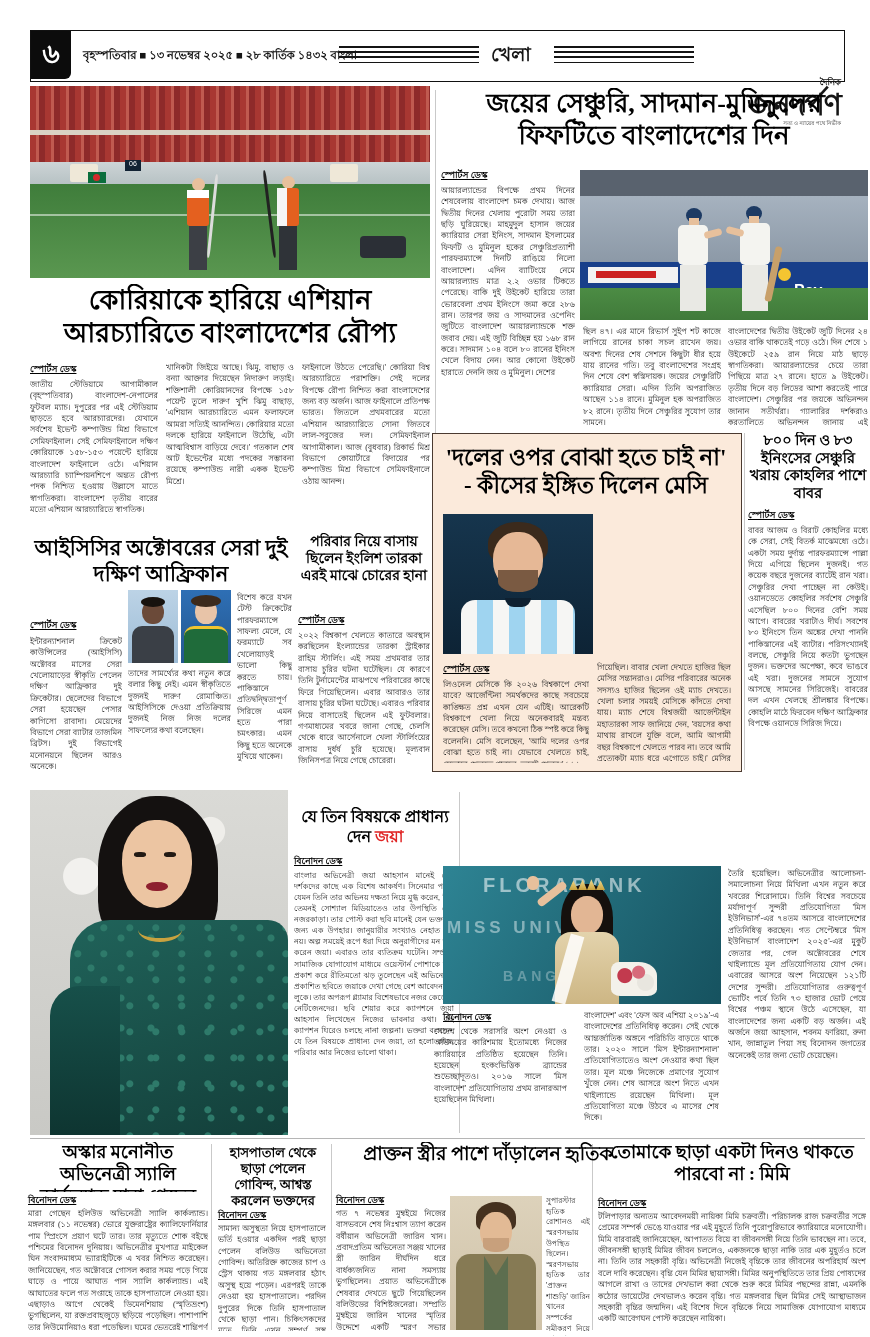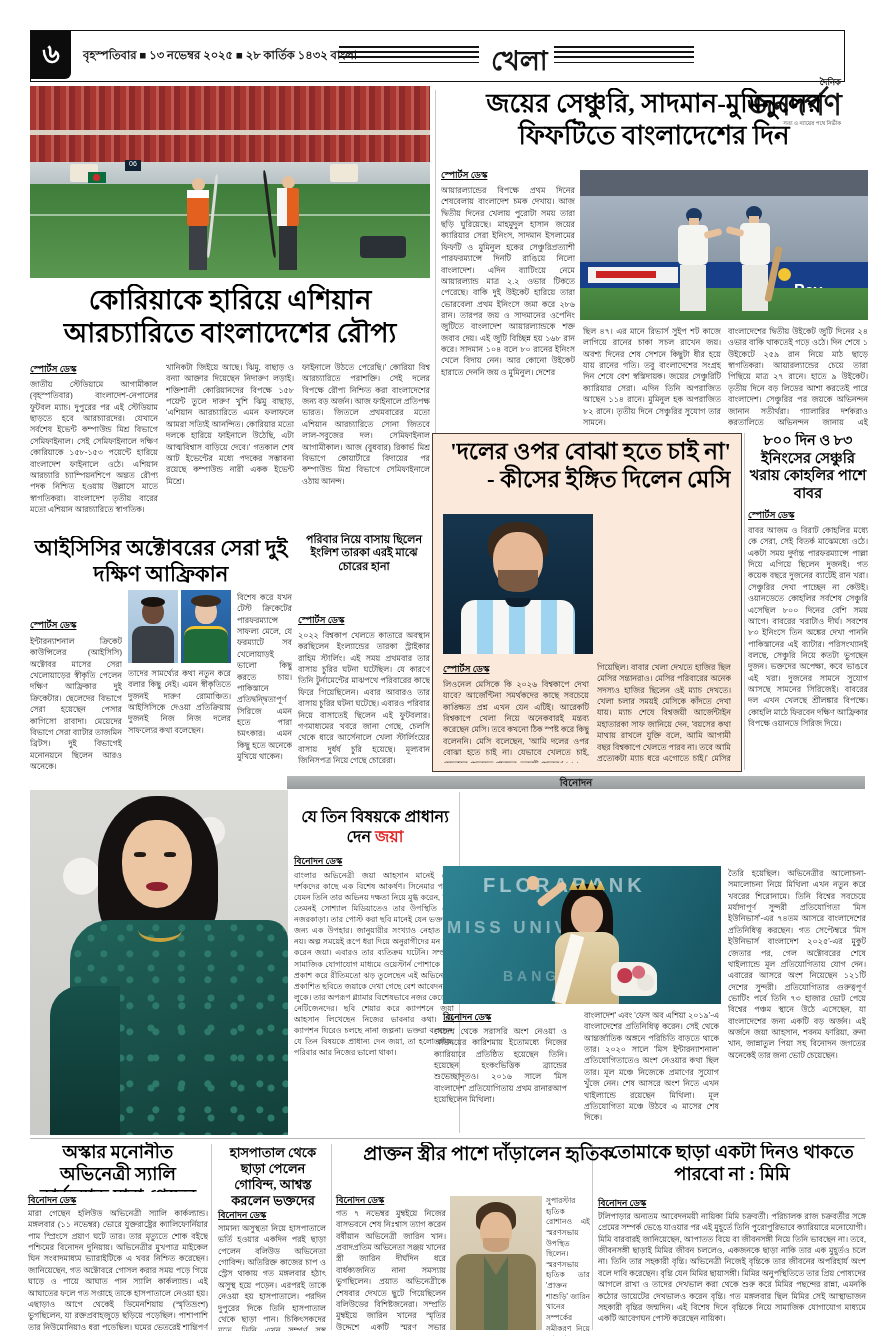--- a/index.html
+++ b/index.html
@@ -28,21 +28,21 @@
 <body>
 
 <div id="page">
 
   <div id="header-box" class="abs" style="left:30px;top:30px;width:813px;height:50px;">
     <div id="page-num" class="abs" style="left:0;top:0;width:40px;height:48px;">
       <span>৬</span>
     </div>
     <div class="abs" style="left:52px;top:16px;font-size:11.5px;font-weight:700;">বৃহস্পতিবার ■ ১৩ নভেম্বর ২০২৫ ■ ২৮ কার্তিক ১৪৩২ বাংলা</div>
     <div class="abs rule-lines" style="left:308px;top:15px;width:140px;height:19px;"></div>
-    <div class="abs" style="left:460px;top:9px;font-size:27px;font-weight:700;">খেলা</div>
+    <div class="abs" style="left:460px;top:9px;font-size:19px;font-weight:700;">খেলা</div>
     <div class="abs rule-lines" style="left:523px;top:15px;width:140px;height:19px;"></div>
     <div class="abs" style="left:672px;top:1px;width:138px;text-align:right;">
       <div style="font-size:8.5px;font-weight:700;margin-top:44px;">দৈনিক</div>
       <div id="masthead-main">জনদর্পণ</div>
       <div style="font-size:5.5px;color:#333;">সত্য ও ন্যায়ের পথে নির্ভীক</div>
     </div>
   </div>
 
   <div class="abs photo" style="left:30px;top:86px;width:400px;height:192px;background:#7fa06d;">
     <div class="abs" style="left:0;top:0;width:400px;height:76px;background:repeating-linear-gradient(90deg,#a83732 0 6px,#c05a50 6px 9px,#8e2a2a 9px 15px);"></div>
@@ -91,21 +91,21 @@
     <div class="abs" style="left:4px;top:36px;width:42px;height:37px;border-radius:10px 10px 0 0;background:#3a3f46;"></div>
   </div>
   <div class="abs photo" style="left:181px;top:590px;width:50px;height:73px;background:linear-gradient(#2e6fb5,#24578f);">
     <div class="abs" style="left:14px;top:9px;width:22px;height:25px;border-radius:50% 50% 46% 46%;background:#e8c4a8;"></div>
     <div class="abs" style="left:10px;top:5px;width:30px;height:12px;border-radius:50%;background:#3c2a1c;"></div>
     <div class="abs" style="left:3px;top:36px;width:44px;height:37px;border-radius:10px 10px 0 0;background:#1f6b3a;border-top:3px solid #f2c530;"></div>
   </div>
   <div class="abs body-col" style="left:237px;top:592px;width:55px;height:180px;">বিশেষ করে যখন টেস্ট ক্রিকেটের পারফরম্যান্সে সাফল্য মেলে, যে ফরম্যাটে সব খেলোয়াড়ই ভালো কিছু করতে চায়। পাকিস্তানে প্রতিদ্বন্দ্বিতাপূর্ণ সিরিজে এমন হতে পারা চমৎকার। এমন কিছু হতে অনেকে মুখিয়ে থাকেন।</div>
   <div class="abs body-col" style="left:128px;top:668px;width:103px;height:104px;">তাদের সামর্থ্যের কথা নতুন করে বলার কিছু নেই। এমন স্বীকৃতিতে দুজনই দারুণ রোমাঞ্চিত। আইসিসিকে দেওয়া প্রতিক্রিয়ায় দুজনই নিজ নিজ দলের সাফল্যের কথা বলেছেন।</div>
 
-  <div class="abs headline" style="left:298px;top:533px;width:132px;height:76px;font-size:11px;">পরিবার নিয়ে বাসায় ছিলেন ইংলিশ তারকা এরই মাঝে চোরের হানা</div>
+  <div class="abs headline" style="left:298px;top:533px;width:132px;height:76px;font-size:14px;">পরিবার নিয়ে বাসায় ছিলেন ইংলিশ তারকা এরই মাঝে চোরের হানা</div>
   <div class="abs byline" style="left:298px;top:613px;">স্পোর্টস ডেস্ক</div>
   <div class="abs body-col" style="left:298px;top:630px;width:132px;height:142px;">২০২২ বিশ্বকাপ খেলতে কাতারে অবস্থান করছিলেন ইংল্যান্ডের তারকা স্ট্রাইকার রাহিম স্টার্লিং। এই সময় প্রথমবার তার বাসায় চুরির ঘটনা ঘটেছিল। যে কারণে তিনি টুর্নামেন্টের মাঝপথে পরিবারের কাছে ফিরে গিয়েছিলেন। এবার আবারও তার বাসায় চুরির ঘটনা ঘটেছে। এবারও পরিবার নিয়ে বাসাতেই ছিলেন এই ফুটবলার। গণমাধ্যমের খবরে জানা গেছে, চেলসি থেকে ধারে আর্সেনালে খেলা স্টার্লিংয়ের বাসায় দুর্ধর্ষ চুরি হয়েছে। মূল্যবান জিনিসপত্র নিয়ে গেছে চোরেরা।</div>
 
   <div class="abs vrule" style="left:435px;top:90px;height:680px;"></div>
 
   <div class="abs headline" style="left:440px;top:88px;width:428px;height:76px;font-size:26px;">জয়ের সেঞ্চুরি, সাদমান-মুমিনুলের ফিফটিতে বাংলাদেশের দিন</div>
   <div class="abs byline" style="left:441px;top:168px;">স্পোর্টস ডেস্ক</div>
   <div class="abs body-col" style="left:441px;top:185px;width:134px;height:245px;">আয়ারল্যান্ডের বিপক্ষে প্রথম দিনের শেষবেলায় বাংলাদেশ চমক দেখায়। আজ দ্বিতীয় দিনের খেলায় পুরোটা সময় তারা ছড়ি ঘুরিয়েছে। মাহমুদুল হাসান জয়ের ক্যারিয়ার সেরা ইনিংস, সাদমান ইসলামের ফিফটি ও মুমিনুল হকের সেঞ্চুরিপ্রত্যাশী পারফরম্যান্সে দিনটি রাঙিয়ে নিলো বাংলাদেশ। এদিন ব্যাটিংয়ে নেমে আয়ারল্যান্ড মাত্র ২.২ ওভার টিকতে পেরেছে। বাকি দুই উইকেট হারিয়ে তারা ভোরবেলা প্রথম ইনিংসে জমা করে ২৮৬ রান। তারপর জয় ও সাদমানের ওপেনিং জুটিতে বাংলাদেশ আয়ারল্যান্ডকে শক্ত জবাব দেয়। এই জুটি বিচ্ছিন্ন হয় ১৬৮ রান করে। সাদমান ১০৪ বলে ৮০ রানের ইনিংস খেলে বিদায় নেন। আর কোনো উইকেট হারাতে দেননি জয় ও মুমিনুল। দেশের</div>
 
   <div class="abs photo" style="left:580px;top:170px;width:288px;height:150px;background:linear-gradient(#8d9aa8,#76listening8694);">
@@ -134,42 +134,39 @@
       <div class="abs fig-skin" style="left:-4px;top:22px;width:18px;height:7px;transform:rotate(14deg);border-radius:4px;"></div>
       <div class="abs" style="left:12px;top:59px;width:26px;height:46px;background:#e9e9e4;"></div>
       <div class="abs" style="left:40px;top:40px;width:7px;height:56px;background:#c8a06a;transform:rotate(12deg);border-radius:3px;"></div>
     </div>
   </div>
 
   <div class="abs body-col" style="left:583px;top:326px;width:138px;height:104px;">ছিল ৪৭। এর মানে রিভার্স সুইপ শট কাজে লাগিয়ে রানের চাকা সচল রাখেন জয়। অবশ্য দিনের শেষ সেশনে কিছুটা ধীর হয়ে যায় রানের গতি। তবু বাংলাদেশের সংগ্রহ দিন শেষে বেশ স্বস্তিদায়ক। জয়ের সেঞ্চুরিটি ক্যারিয়ার সেরা। এদিন তিনি অপরাজিত আছেন ১১৪ রানে। মুমিনুল হক অপরাজিত ৮২ রানে। তৃতীয় দিনে সেঞ্চুরির সুযোগ তার সামনে।</div>
   <div class="abs body-col" style="left:728px;top:326px;width:140px;height:104px;">বাংলাদেশের দ্বিতীয় উইকেট জুটি দিনের ২৪ ওভার বাকি থাকতেই গড়ে ওঠে। দিন শেষে ১ উইকেটে ২৫৯ রান নিয়ে মাঠ ছাড়ে স্বাগতিকরা। আয়ারল্যান্ডের চেয়ে তারা পিছিয়ে মাত্র ২৭ রানে। হাতে ৯ উইকেট। তৃতীয় দিনে বড় লিডের আশা করতেই পারে বাংলাদেশ। সেঞ্চুরির পর জয়কে অভিনন্দন জানান সতীর্থরা। গ্যালারির দর্শকরাও করতালিতে অভিনন্দন জানায় এই ওপেনারকে।</div>
 
   <div id="messi-box" class="abs" style="left:432px;top:433px;width:308px;height:337px;">
-    <div class="abs headline" style="left:8px;top:4px;width:290px;height:64px;font-size:23px;text-align:right;">'দলের ওপর বোঝা হতে চাই না' - কীসের ইঙ্গিত দিলেন মেসি</div>
+    <div class="abs headline" style="left:8px;top:10px;width:290px;height:64px;font-size:23px;">'দলের ওপর বোঝা হতে চাই না' - কীসের ইঙ্গিত দিলেন মেসি</div>
 
     <div class="abs photo" style="left:10px;top:80px;width:150px;height:140px;background:linear-gradient(#16354d,#0d2335);">
       <div class="abs" style="left:45px;top:8px;width:60px;height:44px;border-radius:48% 48% 40% 40%;background:#3b2a1c;"></div>
       <div class="abs" style="left:50px;top:18px;width:50px;height:58px;border-radius:46% 46% 50% 50%;background:#e6b896;"></div>
       <div class="abs" style="left:55px;top:56px;width:40px;height:22px;border-radius:0 0 48% 48%;background:#7a5a42;"></div>
       <div class="abs" style="left:18px;top:86px;width:114px;height:54px;border-radius:14px 14px 0 0;background:repeating-linear-gradient(90deg,#f6f6f4 0 16px,#9fd4f0 16px 32px);"></div>
       <div class="abs" style="left:62px;top:84px;width:26px;height:9px;border-radius:0 0 12px 12px;background:#0e2030;"></div>
     </div>
     <div class="abs byline" style="left:10px;top:228px;">স্পোর্টস ডেস্ক</div>
     <div class="abs body-col" style="left:10px;top:245px;width:146px;height:84px;">লিওনেল মেসিকে কি ২০২৬ বিশ্বকাপে দেখা যাবে? আর্জেন্টিনা সমর্থকদের কাছে সবচেয়ে কাঙ্ক্ষিত প্রশ্ন এখন যেন এটিই। আরেকটি বিশ্বকাপে খেলা নিয়ে অনেকবারই মন্তব্য করেছেন মেসি। তবে কখনো ঠিক স্পষ্ট করে কিছু বলেননি। মেসি বলেছেন, 'আমি দলের ওপর বোঝা হতে চাই না। যেভাবে খেলতে চাই, সেভাবে খেলতে পারলে, তবেই খেলব।' ১৯২</div>
     <div class="abs body-col" style="left:164px;top:228px;width:134px;height:101px;">গিয়েছিল। বাবার খেলা দেখতে হাজির ছিল মেসির সন্তানরাও। মেসির পরিবারের অনেক সদস্যও হাজির ছিলেন ওই ম্যাচ দেখতে। খেলা চলার সময়ই মেসিকে কাঁদতে দেখা যায়। ম্যাচ শেষে বিশ্বজয়ী আর্জেন্টাইন মহাতারকা সাফ জানিয়ে দেন, 'বয়সের কথা মাথায় রাখলে যুক্তি বলে, আমি আগামী বছর বিশ্বকাপে খেলতে পারব না। তবে আমি প্রত্যেকটা ম্যাচ ধরে এগোতে চাই।' মেসির মুখে আবারও সেই সুর শোনা গেল।</div>
   </div>
 
   <div class="abs vrule" style="left:744px;top:433px;height:337px;"></div>
   <div class="abs headline" style="left:748px;top:432px;width:120px;height:72px;font-size:14.5px;">৮০০ দিন ও ৮৩ ইনিংসের সেঞ্চুরি খরায় কোহলির পাশে বাবর</div>
   <div class="abs byline" style="left:748px;top:508px;">স্পোর্টস ডেস্ক</div>
   <div class="abs body-col" style="left:748px;top:525px;width:120px;height:245px;">বাবর আজম ও বিরাট কোহলির মধ্যে কে সেরা, সেই বিতর্ক মাঝেমধ্যে ওঠে। একটা সময় দুর্দান্ত পারফরম্যান্সে পাল্লা দিয়ে এগিয়ে ছিলেন দুজনই। গত কয়েক বছরে দুজনের ব্যাটেই রান খরা। সেঞ্চুরির দেখা পাচ্ছেন না কেউই। ওয়ানডেতে কোহলির সর্বশেষ সেঞ্চুরি এসেছিল ৮০০ দিনের বেশি সময় আগে। বাবরের খরাটাও দীর্ঘ। সবশেষ ৮৩ ইনিংসে তিন অঙ্কের দেখা পাননি পাকিস্তানের এই ব্যাটার। পরিসংখ্যানই বলছে, সেঞ্চুরি নিয়ে কতটা ভুগছেন দুজন। ভক্তদের অপেক্ষা, কবে ভাঙবে এই খরা। দুজনের সামনে সুযোগ আসছে সামনের সিরিজেই। বাবরের দল এখন খেলছে শ্রীলঙ্কার বিপক্ষে। কোহলি মাঠে ফিরবেন দক্ষিণ আফ্রিকার বিপক্ষে ওয়ানডে সিরিজ দিয়ে।</div>
 
-  <div class="abs" style="left:287px;top:776px;width:578px;height:13px;background:linear-gradient(#b5b8b8,#9a9d9d);display:flex;align-items:center;justify-content:center;">
-    <span style="font-size:10px;font-weight:700;color:#111;line-height:1;">বিনোদন</span>
-  </div>
 
   <div class="abs photo" style="left:30px;top:790px;width:258px;height:345px;background:radial-gradient(circle at 20% 25%,#f2f1ee 0 18px,transparent 19px),radial-gradient(circle at 70% 12%,#efeeea 0 14px,transparent 15px),radial-gradient(circle at 85% 45%,#eceae6 0 16px,transparent 17px),linear-gradient(#dadad6,#c9c9c5);">
     <div class="abs" style="left:68px;top:6px;width:120px;height:150px;border-radius:48% 48% 30% 30%;background:#141110;"></div>
     <div class="abs" style="left:92px;top:30px;width:70px;height:88px;border-radius:48% 48% 52% 52%;background:#ecc5a2;"></div>
     <div class="abs" style="left:116px;top:92px;width:22px;height:9px;border-radius:46%;background:#8e1f2e;"></div>
     <div class="abs" style="left:104px;top:62px;width:12px;height:5px;border-radius:40%;background:#221a14;"></div>
     <div class="abs" style="left:134px;top:62px;width:12px;height:5px;border-radius:40%;background:#221a14;"></div>
     <div class="abs" style="left:40px;top:130px;width:218px;height:215px;border-radius:40px 20px 0 0;background:radial-gradient(circle at 30% 30%,#2e7a6a 0 3px,transparent 4px),radial-gradient(circle at 70% 60%,#2e7a6a 0 3px,transparent 4px),linear-gradient(160deg,#20635a,#133f3a);background-size:26px 26px,30px 30px,cover;"></div>
     <div class="abs" style="left:108px;top:128px;width:44px;height:20px;border-radius:0 0 50% 50%;border-bottom:4px solid #c9a23f;"></div>
     <div class="abs" style="left:20px;top:196px;width:70px;height:149px;background:linear-gradient(#17504a,#0e3531);border-radius:30px 0 0 0;"></div>

